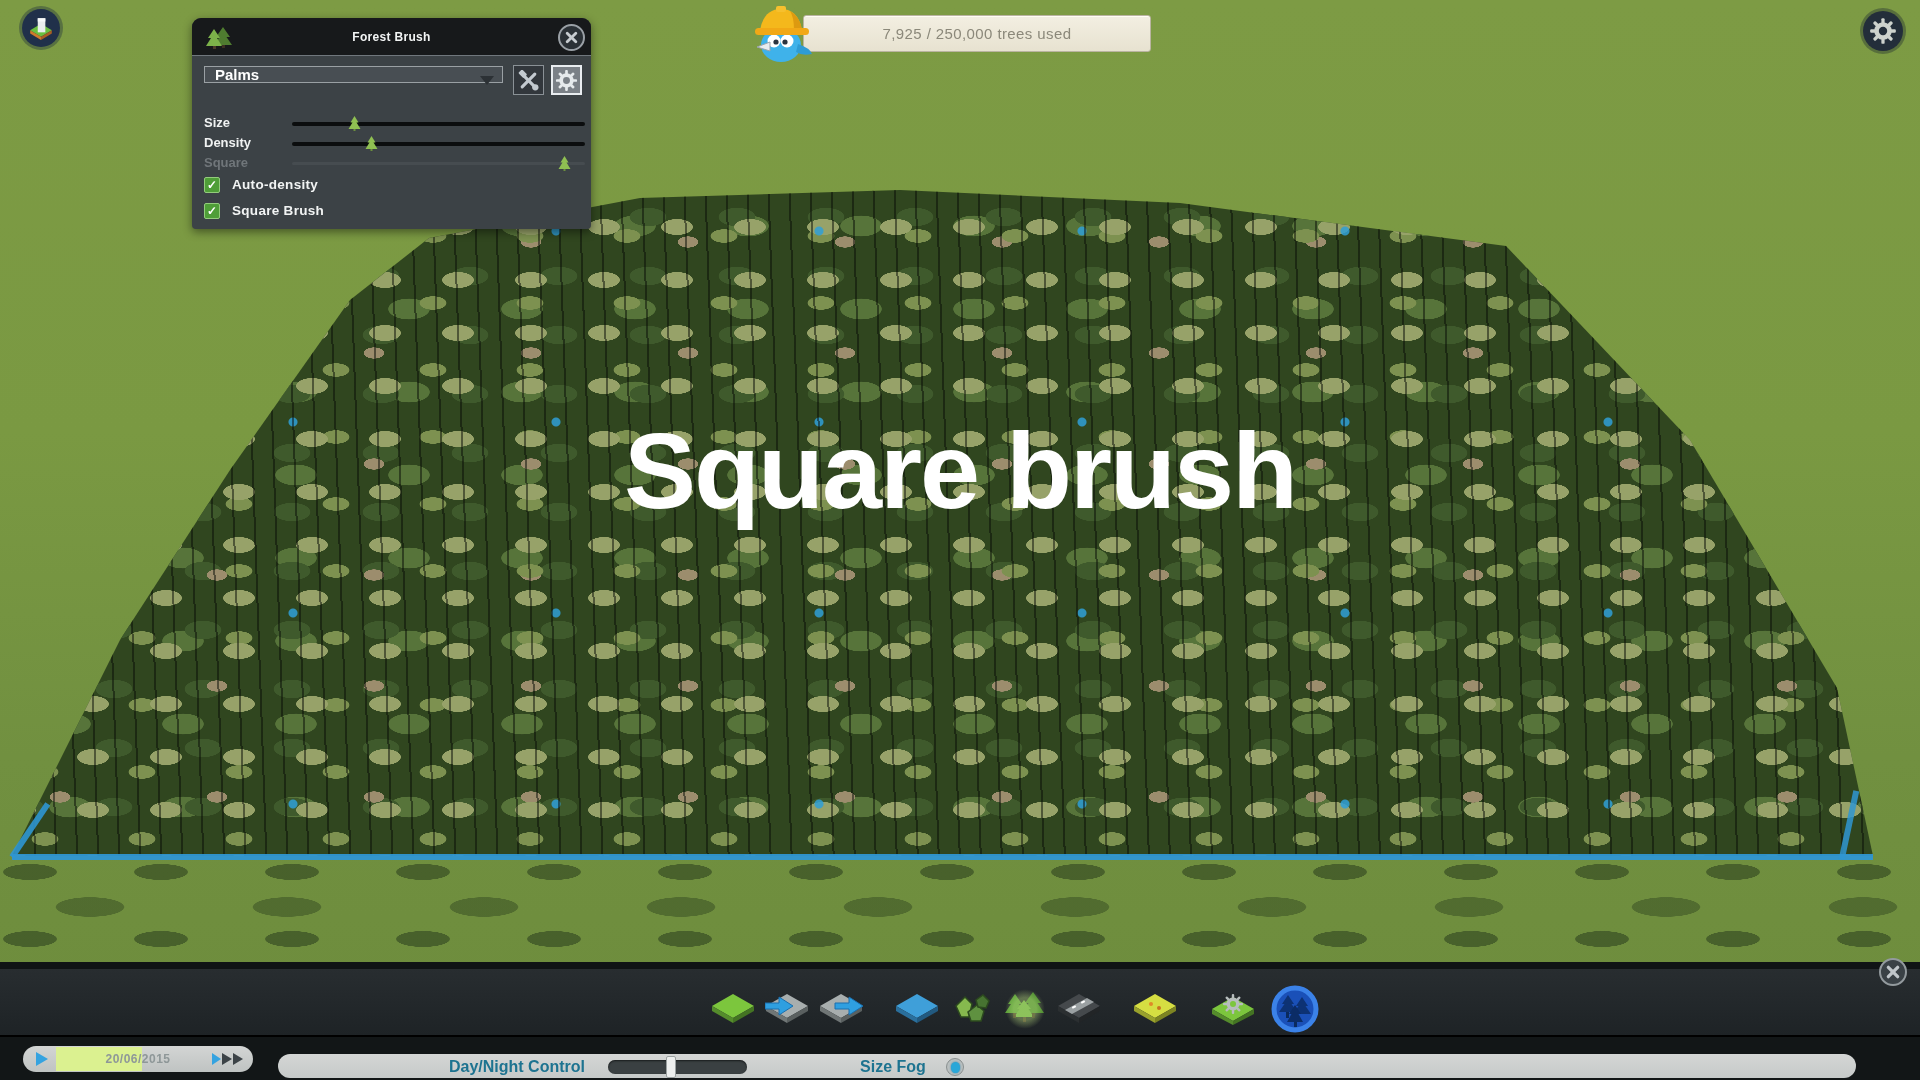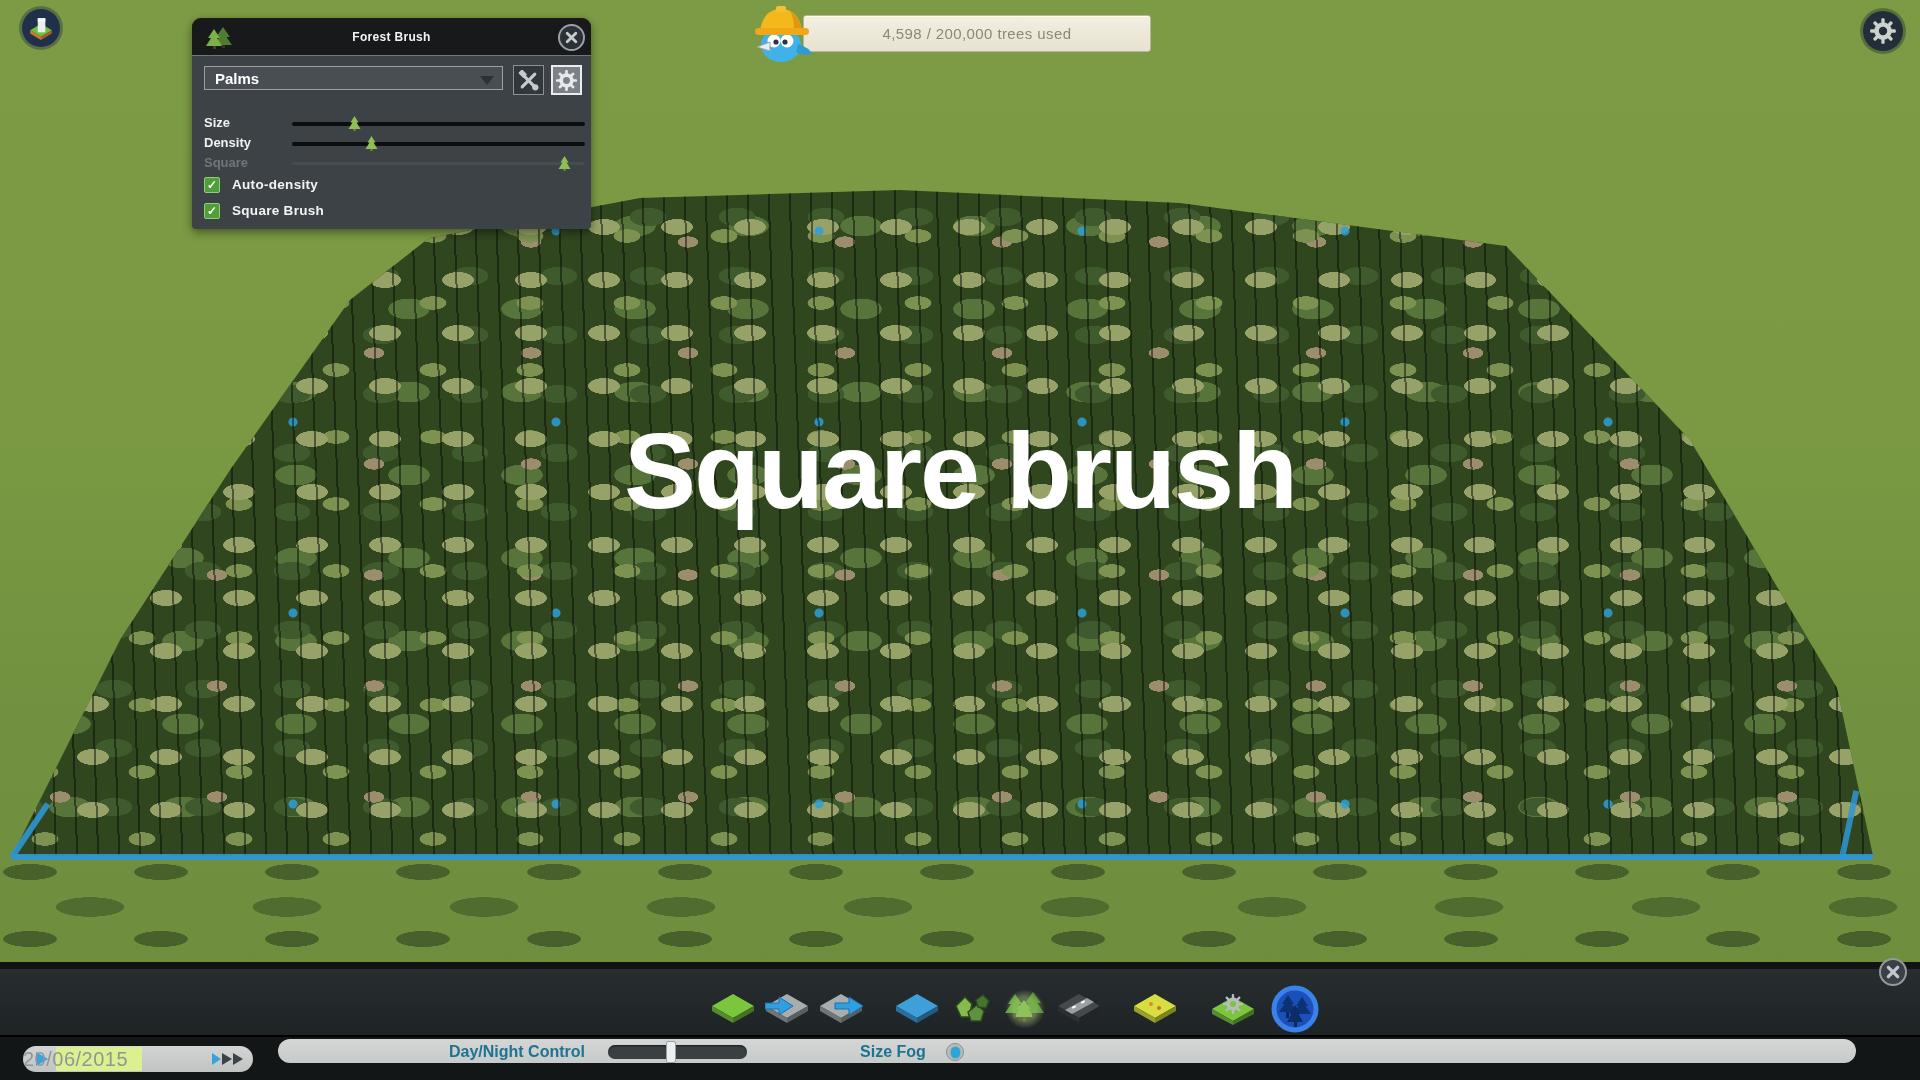--- a/index.html
+++ b/index.html
@@ -54,21 +54,21 @@
   .panel { position:absolute; left:192px; top:18px; width:399px; height:211px;
     border-radius:9px 9px 4px 4px; background:#3c4246; box-shadow:0 3px 10px rgba(0,0,0,.45); }
   .panel-titlebar { position:relative; height:37px; background:#17191b; border-radius:9px 9px 0 0;
     display:flex; align-items:center; justify-content:center; }
   .panel-title { color:#f2f4f4; font-size:12px; font-weight:bold; letter-spacing:.3px; }
   .panel-tree-icon { position:absolute; left:13px; top:7px; }
   .panel-close { position:absolute; left:366px; top:6px; width:27px; height:27px; border-radius:50%;
     background:#2b3136; border:2px solid #9aa0a6; display:flex; align-items:center; justify-content:center; cursor:pointer; }
   .panel-body { position:relative; height:174px; border-top:1px solid #70777d; }
 
-  .dropdown { position:absolute; left:12px; top:10px; width:299px; height:24px;
+  .dropdown { position:absolute; left:12px; top:10px; width:299px; height:17px;
     background:#484e53; border:1px solid #9aa0a4; display:flex; align-items:center; cursor:pointer; }
   .dropdown-value { color:#ffffff; font-size:15px; font-weight:bold; padding-left:10px; }
   .dropdown-arrow { position:absolute; right:8px; top:9px; width:0; height:0;
     border-left:7px solid transparent; border-right:7px solid transparent; border-top:9px solid #2c3135; }
 
   .tool-btn { position:absolute; top:9px; width:31px; height:30px; display:flex; align-items:center; justify-content:center; cursor:pointer; }
   .btn-wrench { left:321px; background:#32373c; border:1px solid #8a9196; }
   .btn-gear { left:359px; background:#7b8187; border:2px solid #e9edf0; }
 
   .slider-row { position:absolute; left:0; width:100%; height:18px;padding-left:8px; }
@@ -97,27 +97,27 @@
   .close-br { position:absolute; left:1879px; top:958px; width:28px; height:28px; border-radius:50%;
     background:#3a4146; border:2px solid #939a9e; display:flex; align-items:center; justify-content:center; cursor:pointer; z-index:6; }
 
   
   .bottombar { position:absolute; left:0; top:1035px; width:1920px; height:45px; background:#121617; border-top:2px solid #000; }
   .time-pill { position:absolute; left:23px; top:9px; width:230px; height:26px; border-radius:13px;
     background:linear-gradient(180deg,#d3d5d4,#bfc3c2); overflow:hidden; }
   .play-btn { position:absolute; left:13px; top:6px; width:0; height:0; cursor:pointer;
     border-top:7px solid transparent; border-bottom:7px solid transparent; border-left:12px solid #35a3e0; }
   .time-progress { position:absolute; left:33px; top:1px; width:86px; height:24px; background:#dbf190; }
-  .date-text { position:absolute; inset:0; text-align:left; line-height:26px;
-    color:#8e9798; font-size:20px; font-weight:normal; letter-spacing:.5px; }
+  .date-text { position:absolute; inset:0; text-align:center; line-height:26px;
+    color:#8e9798; font-size:12px; font-weight:bold; letter-spacing:.5px; }
   .speed-arrows { position:absolute; right:10px; top:7px; display:flex; align-items:center; cursor:pointer; }
   .sp { width:0; height:0; border-top:6px solid transparent; border-bottom:6px solid transparent; }
   .sp-blue { border-left:9px solid #35a3e0; } .sp-dark { border-left:10px solid #3c4347; margin-left:1px; }
 
-  .dn-pill { position:absolute; left:278px; top:2px; width:1578px; height:24px; border-radius:13px;
+  .dn-pill { position:absolute; left:278px; top:17px; width:1578px; height:24px; border-radius:13px;
     background:linear-gradient(180deg,#d4d6d5,#c6cac9); }
   .dn-label { position:absolute; left:0; top:0; width:478px; text-align:center; line-height:26px;
     color:#1d7390; font-size:16px; font-weight:bold; }
   .dn-track { position:absolute; left:330px; top:6px; width:139px; height:14px; border-radius:7px;
     background:#3a4042; box-shadow:inset 0 1px 2px rgba(0,0,0,.6); cursor:pointer; }
   .dn-handle { position:absolute; left:388px; top:2px; width:10px; height:22px; background:#edefee;
     border:1px solid #9aa0a0; border-radius:2px; cursor:pointer; }
   .fog-label { position:absolute; left:565px; top:0; width:100px; text-align:center; line-height:26px;
     color:#1d7390; font-size:16px; font-weight:bold; }
   .fog-toggle { position:absolute; left:668px; top:4px; width:18px; height:18px; border-radius:50%;
@@ -153,21 +153,21 @@
       <rect x="10.6" y="1" width="2.8" height="22" rx="1" transform="rotate(45 12 12)"></rect>
       <rect x="10.6" y="1" width="2.8" height="22" rx="1" transform="rotate(90 12 12)"></rect>
       <rect x="10.6" y="1" width="2.8" height="22" rx="1" transform="rotate(135 12 12)"></rect>
       <circle cx="12" cy="12" r="7.5"></circle>
     </g>
     <circle cx="12" cy="12" r="3.6" fill="#232e3a"></circle>
   </svg>
 </div>
 
 <div class="tree-counter">
-  <span>4,598 / 200,000 trees used</span>
+  <span>7,925 / 250,000 trees used</span>
 </div>
 <svg class="chirper" width="66" height="62" viewBox="0 0 66 62">
   <ellipse cx="31" cy="43" rx="20" ry="17" fill="#3fb2ea"></ellipse>
   <path d="M48 42 Q60 46 62 52 Q52 54 46 50 Z" fill="#2e9cd4"></path>
   <circle cx="24" cy="39" r="6.5" fill="#ffffff"></circle>
   <circle cx="37" cy="39" r="6.5" fill="#ffffff"></circle>
   <circle cx="26" cy="40" r="2.6" fill="#2b3440"></circle>
   <circle cx="35" cy="40" r="2.6" fill="#2b3440"></circle>
   <path d="M7 45 L20 40 L20 49 Z" fill="#e8ecef" stroke="#9aa4ac" stroke-width="1"></path>
   <path d="M10 28 Q14 7 31 7 Q48 7 52 28 Z" fill="#f4b81c"></path>

